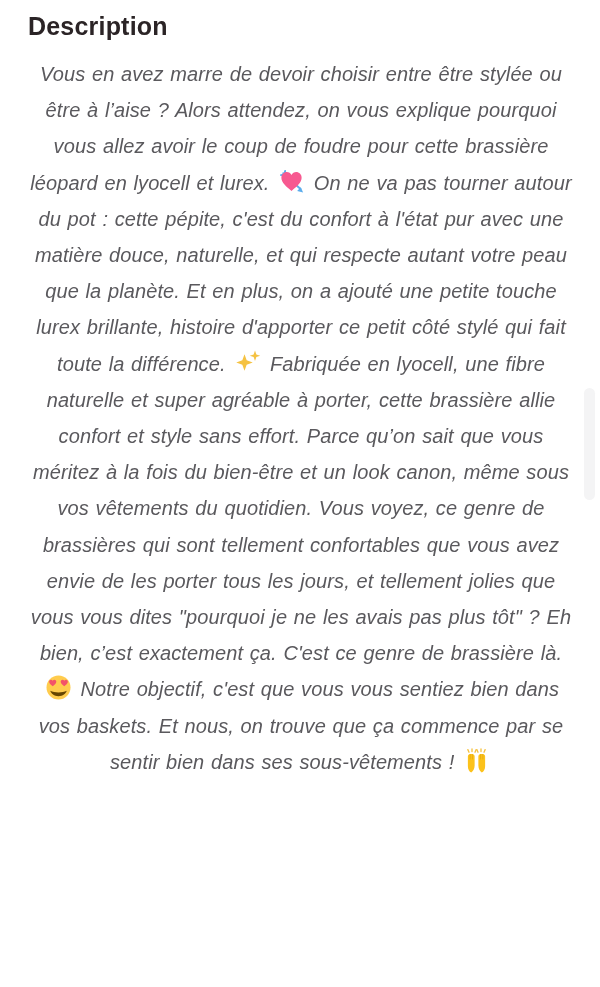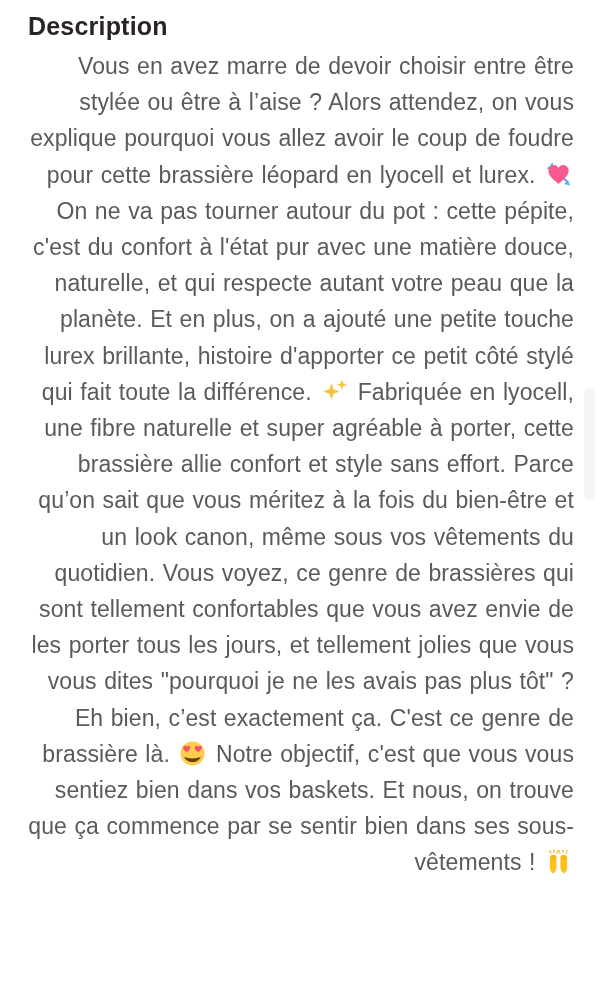--- a/index.html
+++ b/index.html
@@ -13,29 +13,30 @@
   }
   .content {
     padding: 9px 26px 16px 28px;
   }
   .heading {
     font-size: 25px;
     font-weight: 700;
     color: #2b2426;
     line-height: 34px;
     letter-spacing: 0.2px;
-    margin-bottom: 5px;
+    margin-bottom: 13px;
   }
   .paragraph {
-    font-size: 23px;
+    font-size: 20px;
     line-height: 36.2px;
     color: #5a595d;
     letter-spacing: 0.1px;
     word-spacing: 1px;
-    text-align: right;
+    text-align: center;
+    font-style: italic;
   }
   .emoji {
     display: inline-block;
     width: 27px;
     height: 27px;
     vertical-align: -5px;
     margin: 0 2px;
   }
   .emoji svg { width: 100%; height: 100%; display: block; }
   .scrollbar-thumb {

